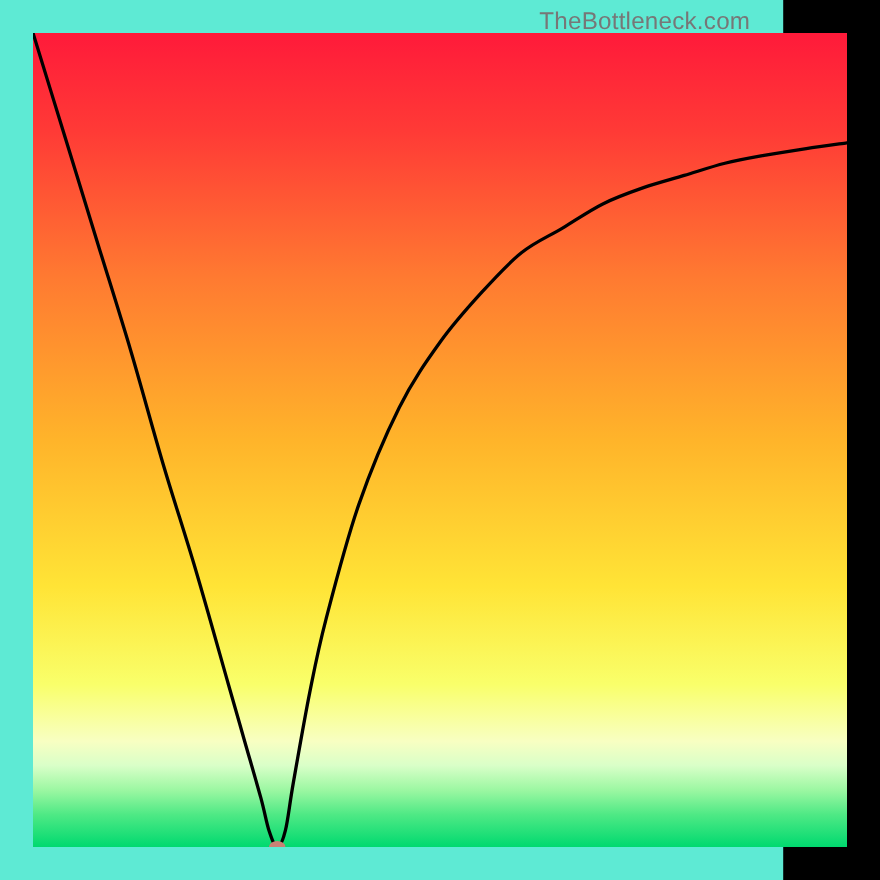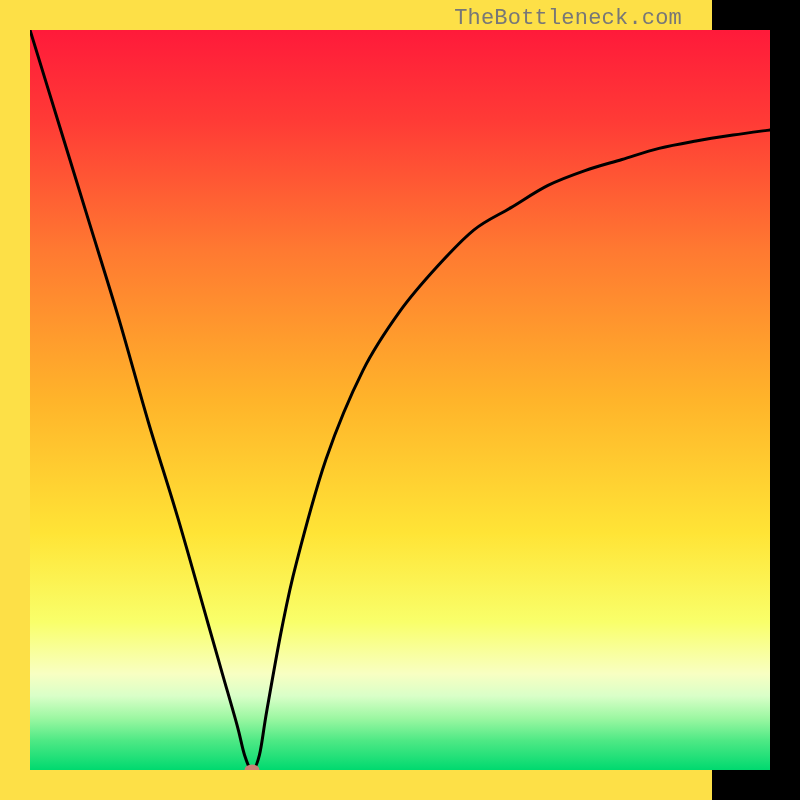--- a/index.html
+++ b/index.html
@@ -8,22 +8,21 @@
     width: 800px;
     height: 800px;
     background: #000;
     overflow: hidden;
     font-family: Arial, Helvetica, sans-serif;
   }
   .frame {
     position: relative;
     width: 712px;
     height: 800px;
-    background: #fde047;
-    font-family: Liberation Mono, monospace;
+    background: #5eead4;
   }
   .plot-area {
     position: absolute;
     left: 30px;
     top: 30px;
     width: 740px;
     height: 740px;
     overflow: hidden;
   }
   .gradient {

